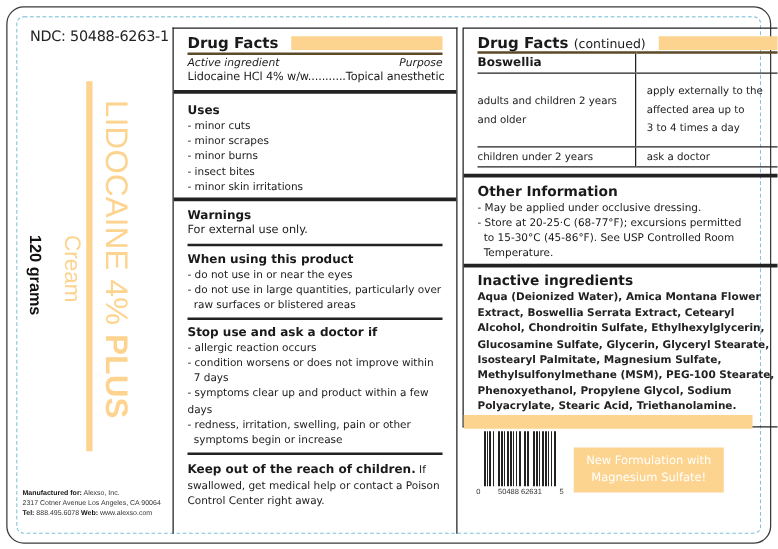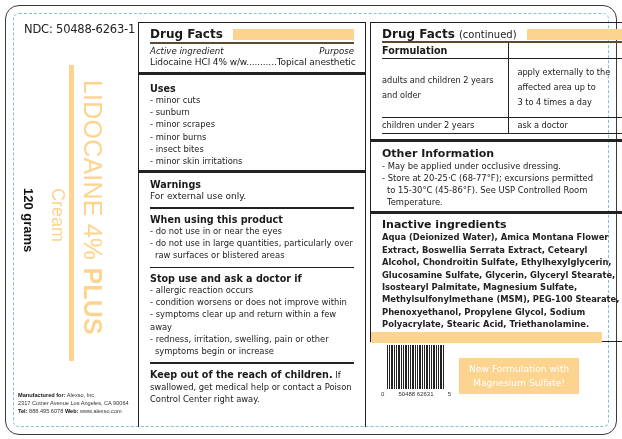--- a/index.html
+++ b/index.html
@@ -91,58 +91,58 @@
       <span>Active ingredient</span>
       <span>Purpose</span>
     </div>
     <div class="lido-row">Lidocaine HCl 4% w/w...........Topical anesthetic</div>
   </div>
   <div class="thick-full" style="margin-top:5px;"></div>
 
   <div class="sec">
     <div class="h-sec">Uses</div>
     <div class="body-txt">- minor cuts</div>
-    <div class="body-txt">- sunburn</div>
     <div class="body-txt">- minor scrapes</div>
     <div class="body-txt">- minor burns</div>
     <div class="body-txt">- insect bites</div>
     <div class="body-txt">- minor skin irritations</div>
   </div>
   <div class="thick-full" style="margin-top:3px;"></div>
 
   <div class="sec">
     <div class="h-sec" style="margin-top:6px;">Warnings</div>
     <div class="body-txt" style="font-size:9px;">For external use only.</div>
     <div class="thin"></div>
     <div class="h-sec" style="margin-top:0;">When using this product</div>
     <div class="body-txt">- do not use in or near the eyes</div>
     <div class="body-txt">- do not use in large quantities, particularly over</div>
     <div class="body-txt indent">raw surfaces or blistered areas</div>
     <div class="thin"></div>
     <div class="h-sec" style="margin-top:0;">Stop use and ask a doctor if</div>
     <div class="body-txt">- allergic reaction occurs</div>
     <div class="body-txt">- condition worsens or does not improve within</div>
-    <div class="body-txt">- symptoms clear up and return within a few away</div>
+    <div class="body-txt indent">7 days</div>
+    <div class="body-txt">- symptoms clear up and product within a few days</div>
     <div class="body-txt">- redness, irritation, swelling, pain or other</div>
     <div class="body-txt indent">symptoms begin or increase</div>
     <div class="thin"></div>
     <div class="keep"><b>Keep out of the reach of children.</b> <span>If swallowed, get medical help or contact a Poison Control Center right away.</span></div>
   </div>
 </div>
 
 <div class="right">
   <div class="sec">
     <div class="df-head">
       <span class="cont-title"><span style="font-weight:bold;font-size:12px;">Drug Facts</span> <span>(continued)</span></span>
       <span class="df-bar"></span>
     </div>
     <table class="dir-table">
       <tbody>
           <tr class="dir-head">
-        <td style="width:52%;">Formulation</td>
+        <td style="width:52%;">Boswellia</td>
         <td class="c2"></td>
       </tr>
       <tr class="dir-row1">
         <td>adults and children 2 years and older</td>
         <td class="c2">
           <div>apply externally to the</div>
           <div>affected area up to</div>
           <div>3 to 4 times a day</div>
         </td>
       </tr>

